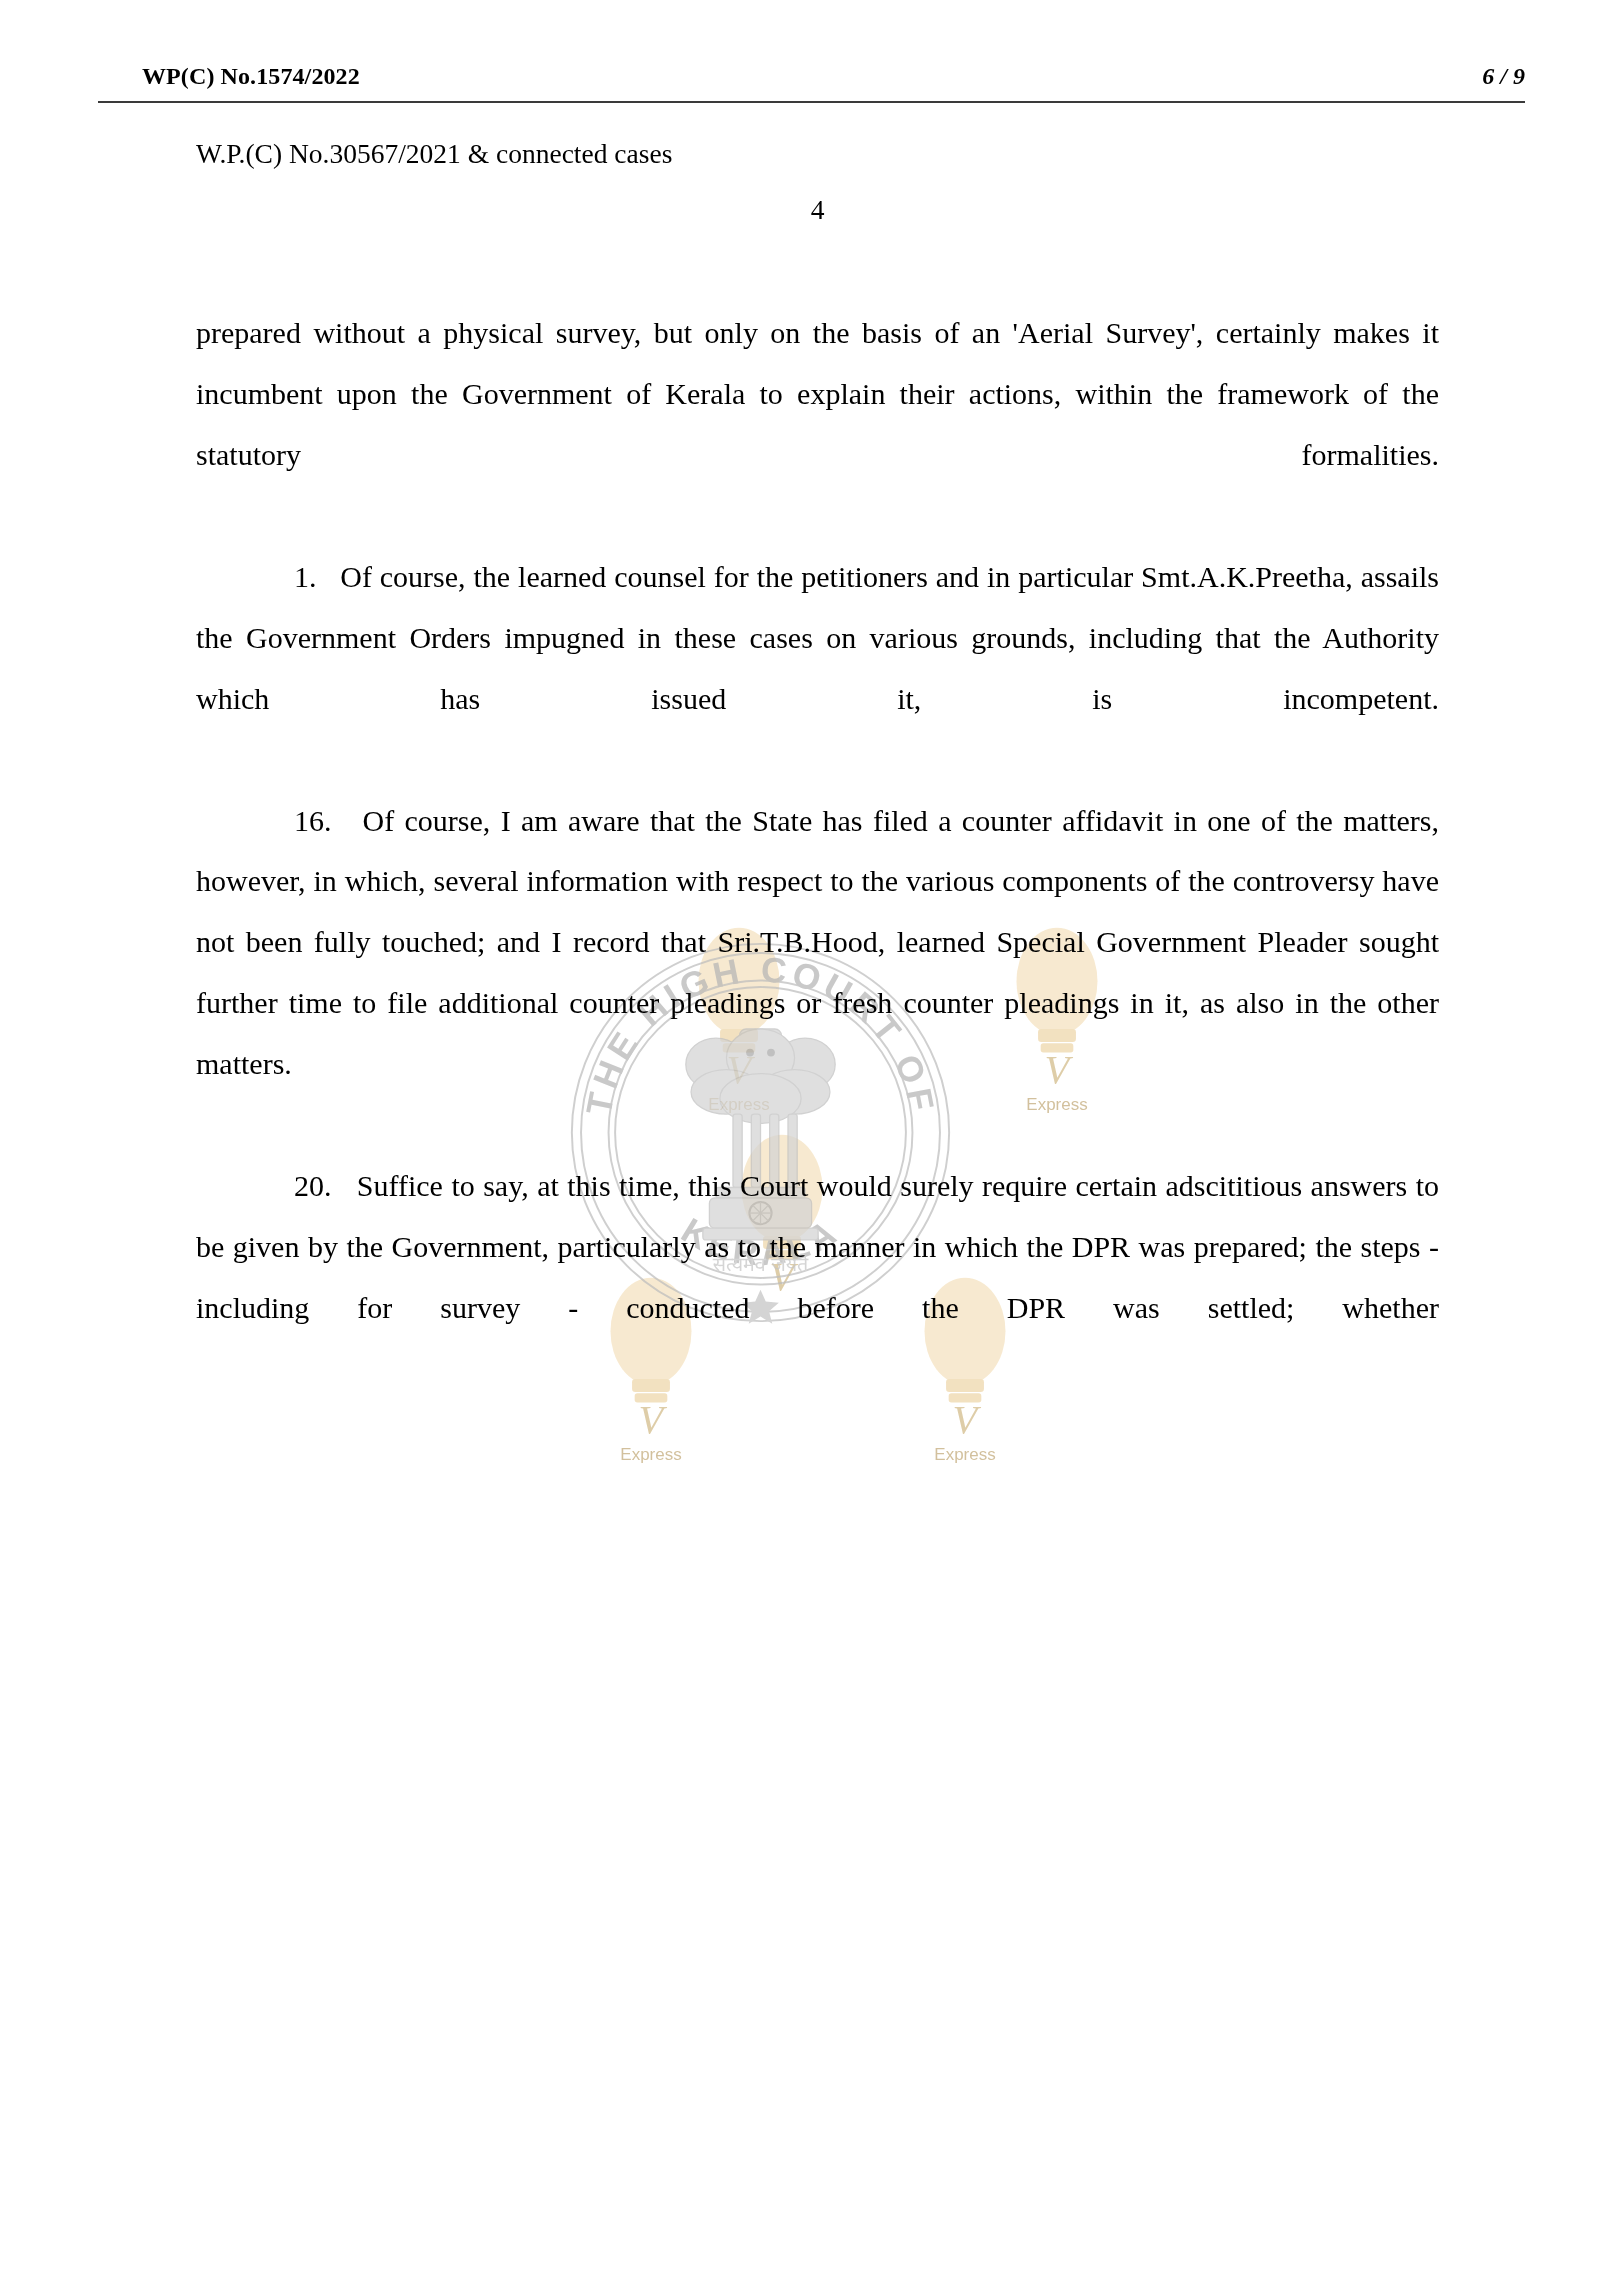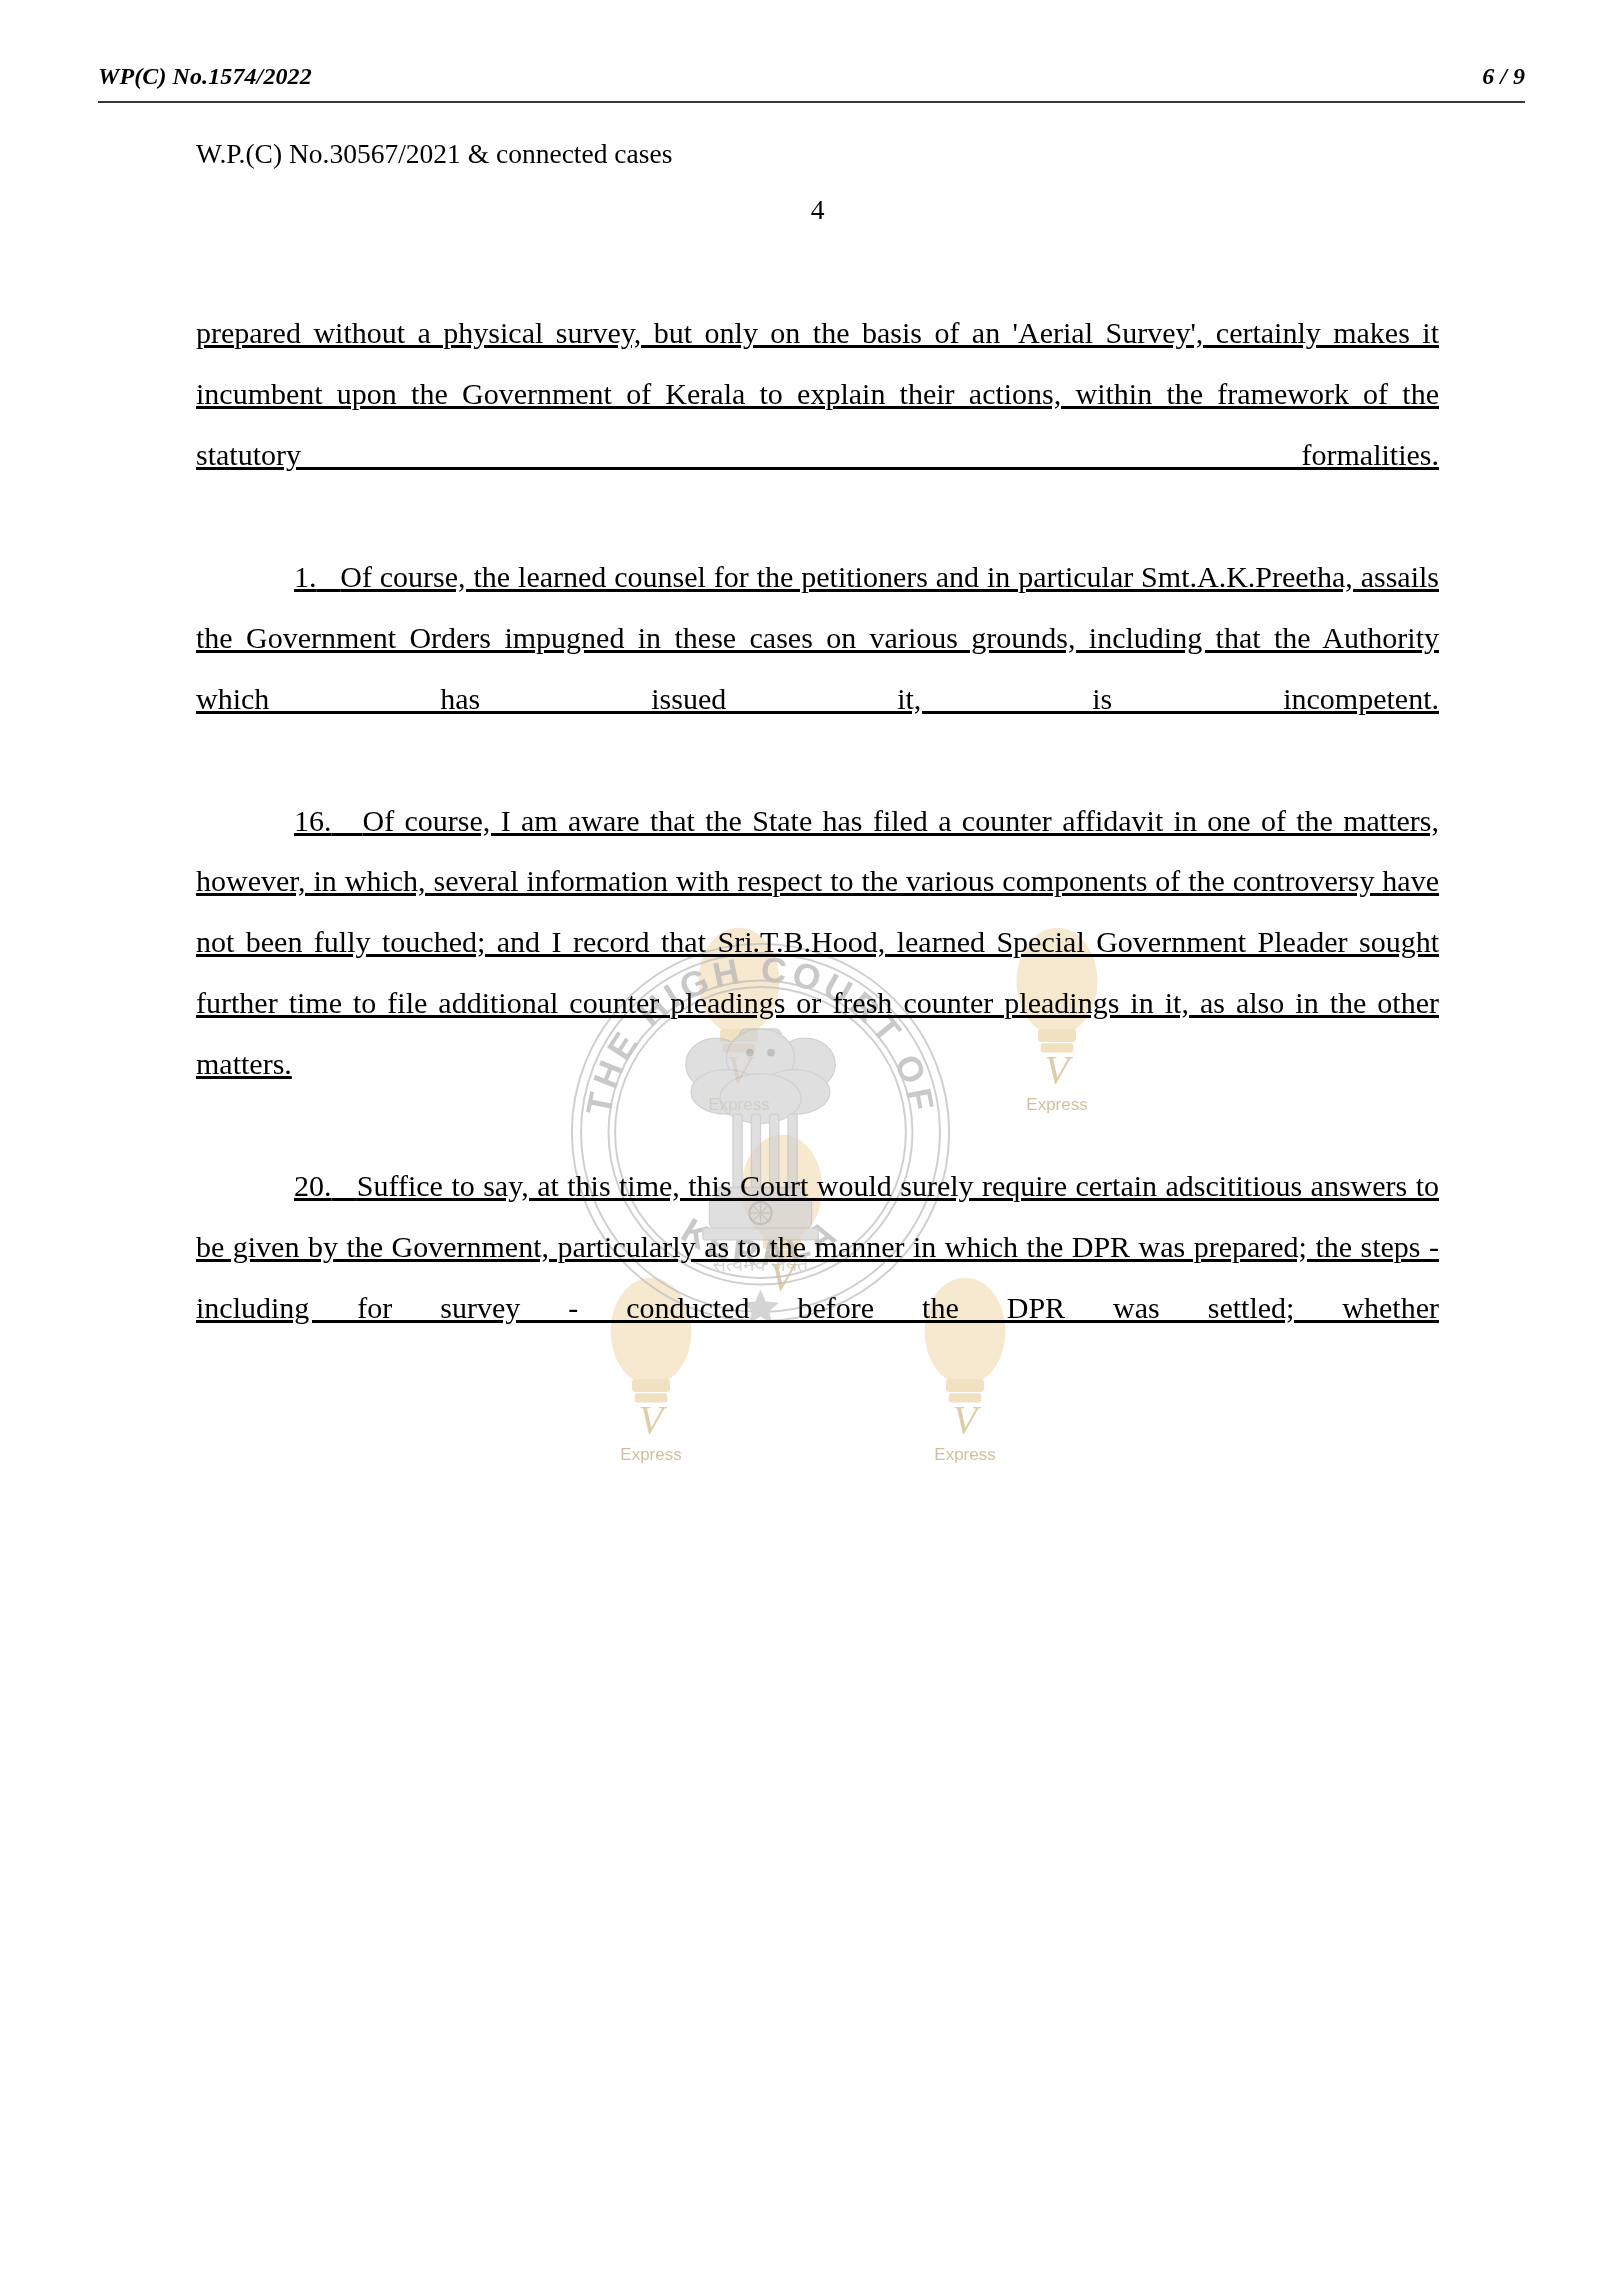--- a/index.html
+++ b/index.html
@@ -28,25 +28,25 @@
     height: 47px;
   }
   .doc-header .hdr-row {
     display: flex;
     align-items: baseline;
     justify-content: flex-start;
     position: relative;
     height: 38px;
   }
   .hdr-case-no {
-    font-style: italic;
     font-weight: bold;
     font-size: 24px;
     letter-spacing: 0.1px;
     white-space: nowrap;
+    margin-left: 44px;
   }
   .hdr-page-no {
     position: absolute;
     left: 0;
     right: 0;
     text-align: right;
     font-style: italic;
     font-weight: bold;
     font-size: 24px;
   }
@@ -81,21 +81,20 @@
 
   .para {
     font-size: 30px;
     line-height: 2.03;
     text-align: justify;
     text-justify: inter-word;
     margin: 0;
     hyphens: none;
     position: relative;
     z-index: 3;
-    text-decoration: underline;
   }
   .para.indented {
     text-indent: 98px;
   }
   .para .num-gap {
     
     white-space: pre;
   }
 
   

